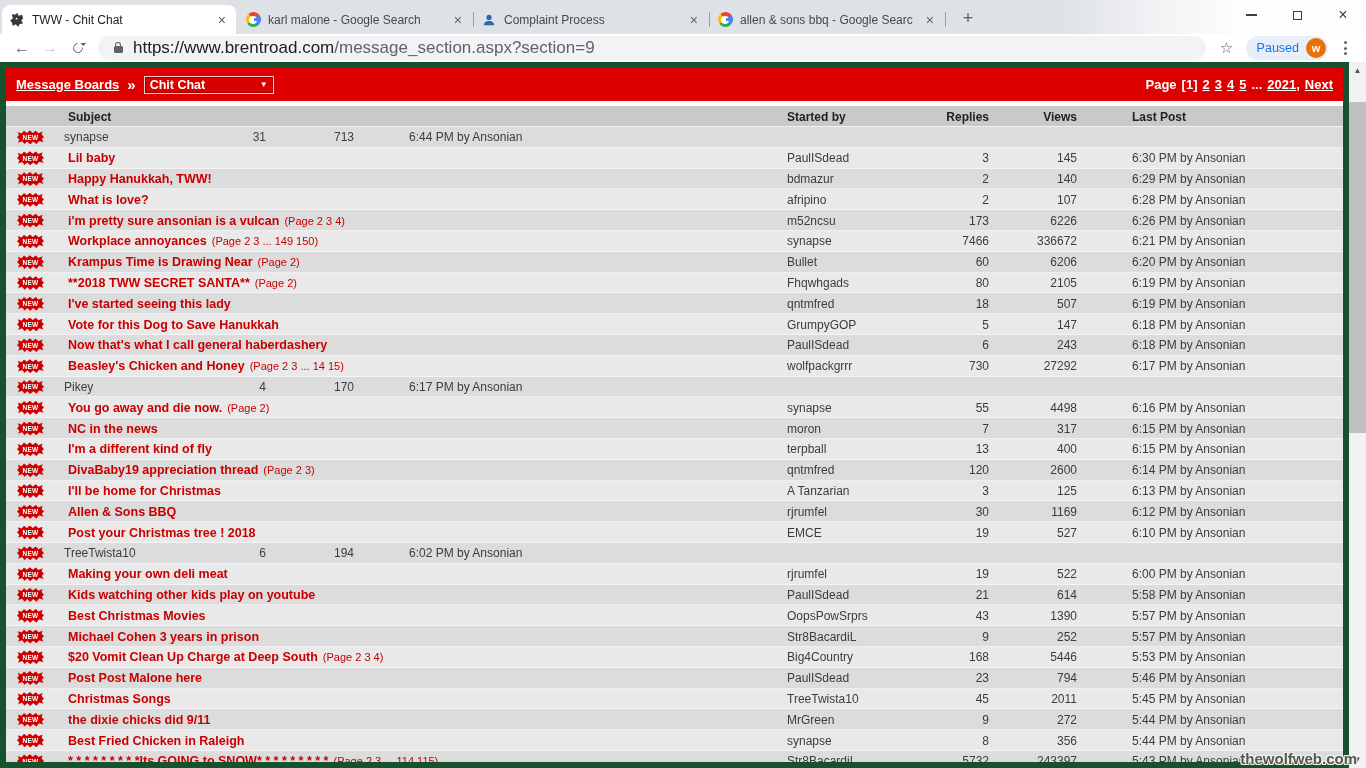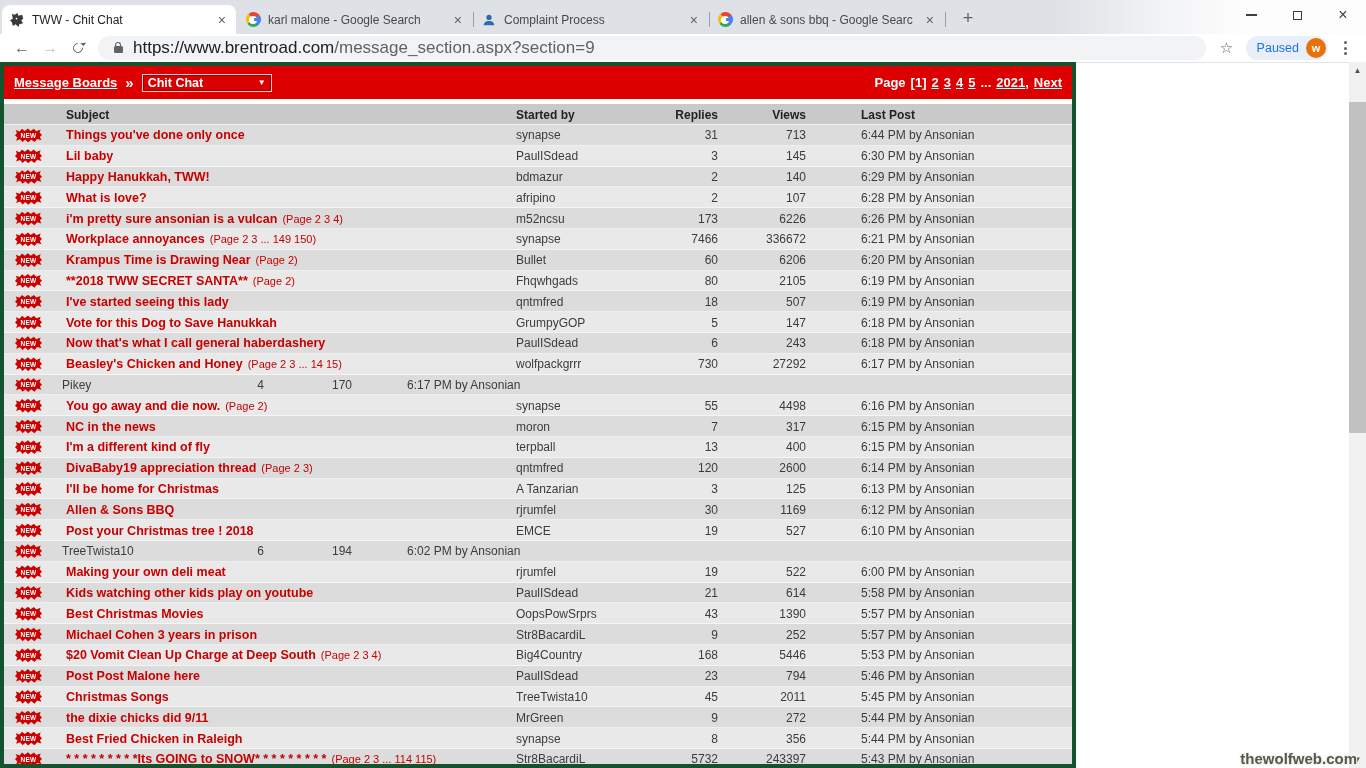--- a/index.html
+++ b/index.html
@@ -46,21 +46,21 @@
   .dots{display:flex;flex-direction:column;gap:2.5px;}
   .dots i{width:3px;height:3px;border-radius:50%;background:#5f6368;}
 
   
   .g-icon{width:15px;height:15px;border-radius:50%;position:relative;
     background:conic-gradient(from -40deg,#ea4335 0 95deg,#4285f4 95deg 185deg,#34a853 185deg 275deg,#fbbc05 275deg 360deg);}
   .g-icon::before{content:'';position:absolute;inset:3.5px;background:#fff;border-radius:50%;}
   .g-icon::after{content:'';position:absolute;right:0;top:6px;width:7px;height:3.4px;background:#4285f4;}
 
   
-  .page{position:absolute;top:62px;left:0;width:1076px;height:706px;border:4px solid #14532d;background:#fff;overflow:hidden;}
+  .page{position:absolute;top:62px;left:0;width:1349px;height:706px;border:6px solid #14532d;background:#fff;overflow:hidden;}
   .board-header{height:33px;background:#dd0000;display:flex;align-items:center;justify-content:space-between;padding:0 10px;}
   .crumbs{display:flex;align-items:center;gap:8px;color:#fff;font-weight:700;font-size:13px;}
   .crumb-link{color:#fff;text-decoration:underline;cursor:pointer;}
   .crumb-sep{font-size:15px;}
   .section-select{width:130px;height:18px;background:#d90000;border:1px solid #f2c9c9;box-shadow:inset 0 0 0 1px #a80000;
     color:#fff;font-weight:700;font-size:12.5px;display:flex;align-items:center;justify-content:space-between;padding:0 5px;}
   .select-arrow{font-size:8px;}
   .pagination{color:#fff;font-weight:700;font-size:13px;display:flex;align-items:center;gap:5px;}
   .pagination a{color:#fff;text-decoration:underline;cursor:pointer;}
   .pg-comma{margin-left:-5px;}
@@ -206,21 +206,20 @@
     <span class="c-replies">Replies</span>
     <span class="c-views">Views</span>
     <span class="c-last">Last Post</span>
   </div>
 
   <div>
       <div class="row odd">
         <span class="c-icon">
           <span class="new-badge">NEW</span>
         </span>
-        <span class="c-subj"><a class="subj-link">Things you've done only once</a></span>
         <span class="c-starter">synapse</span>
         <span class="c-replies">31</span>
         <span class="c-views">713</span>
         <span class="c-last">6:44 PM by Ansonian</span>
       </div>
       <div class="row even">
         <span class="c-icon">
           <span class="new-badge">NEW</span>
         </span>
         <span class="c-subj"><a class="subj-link">Lil baby</a></span>

